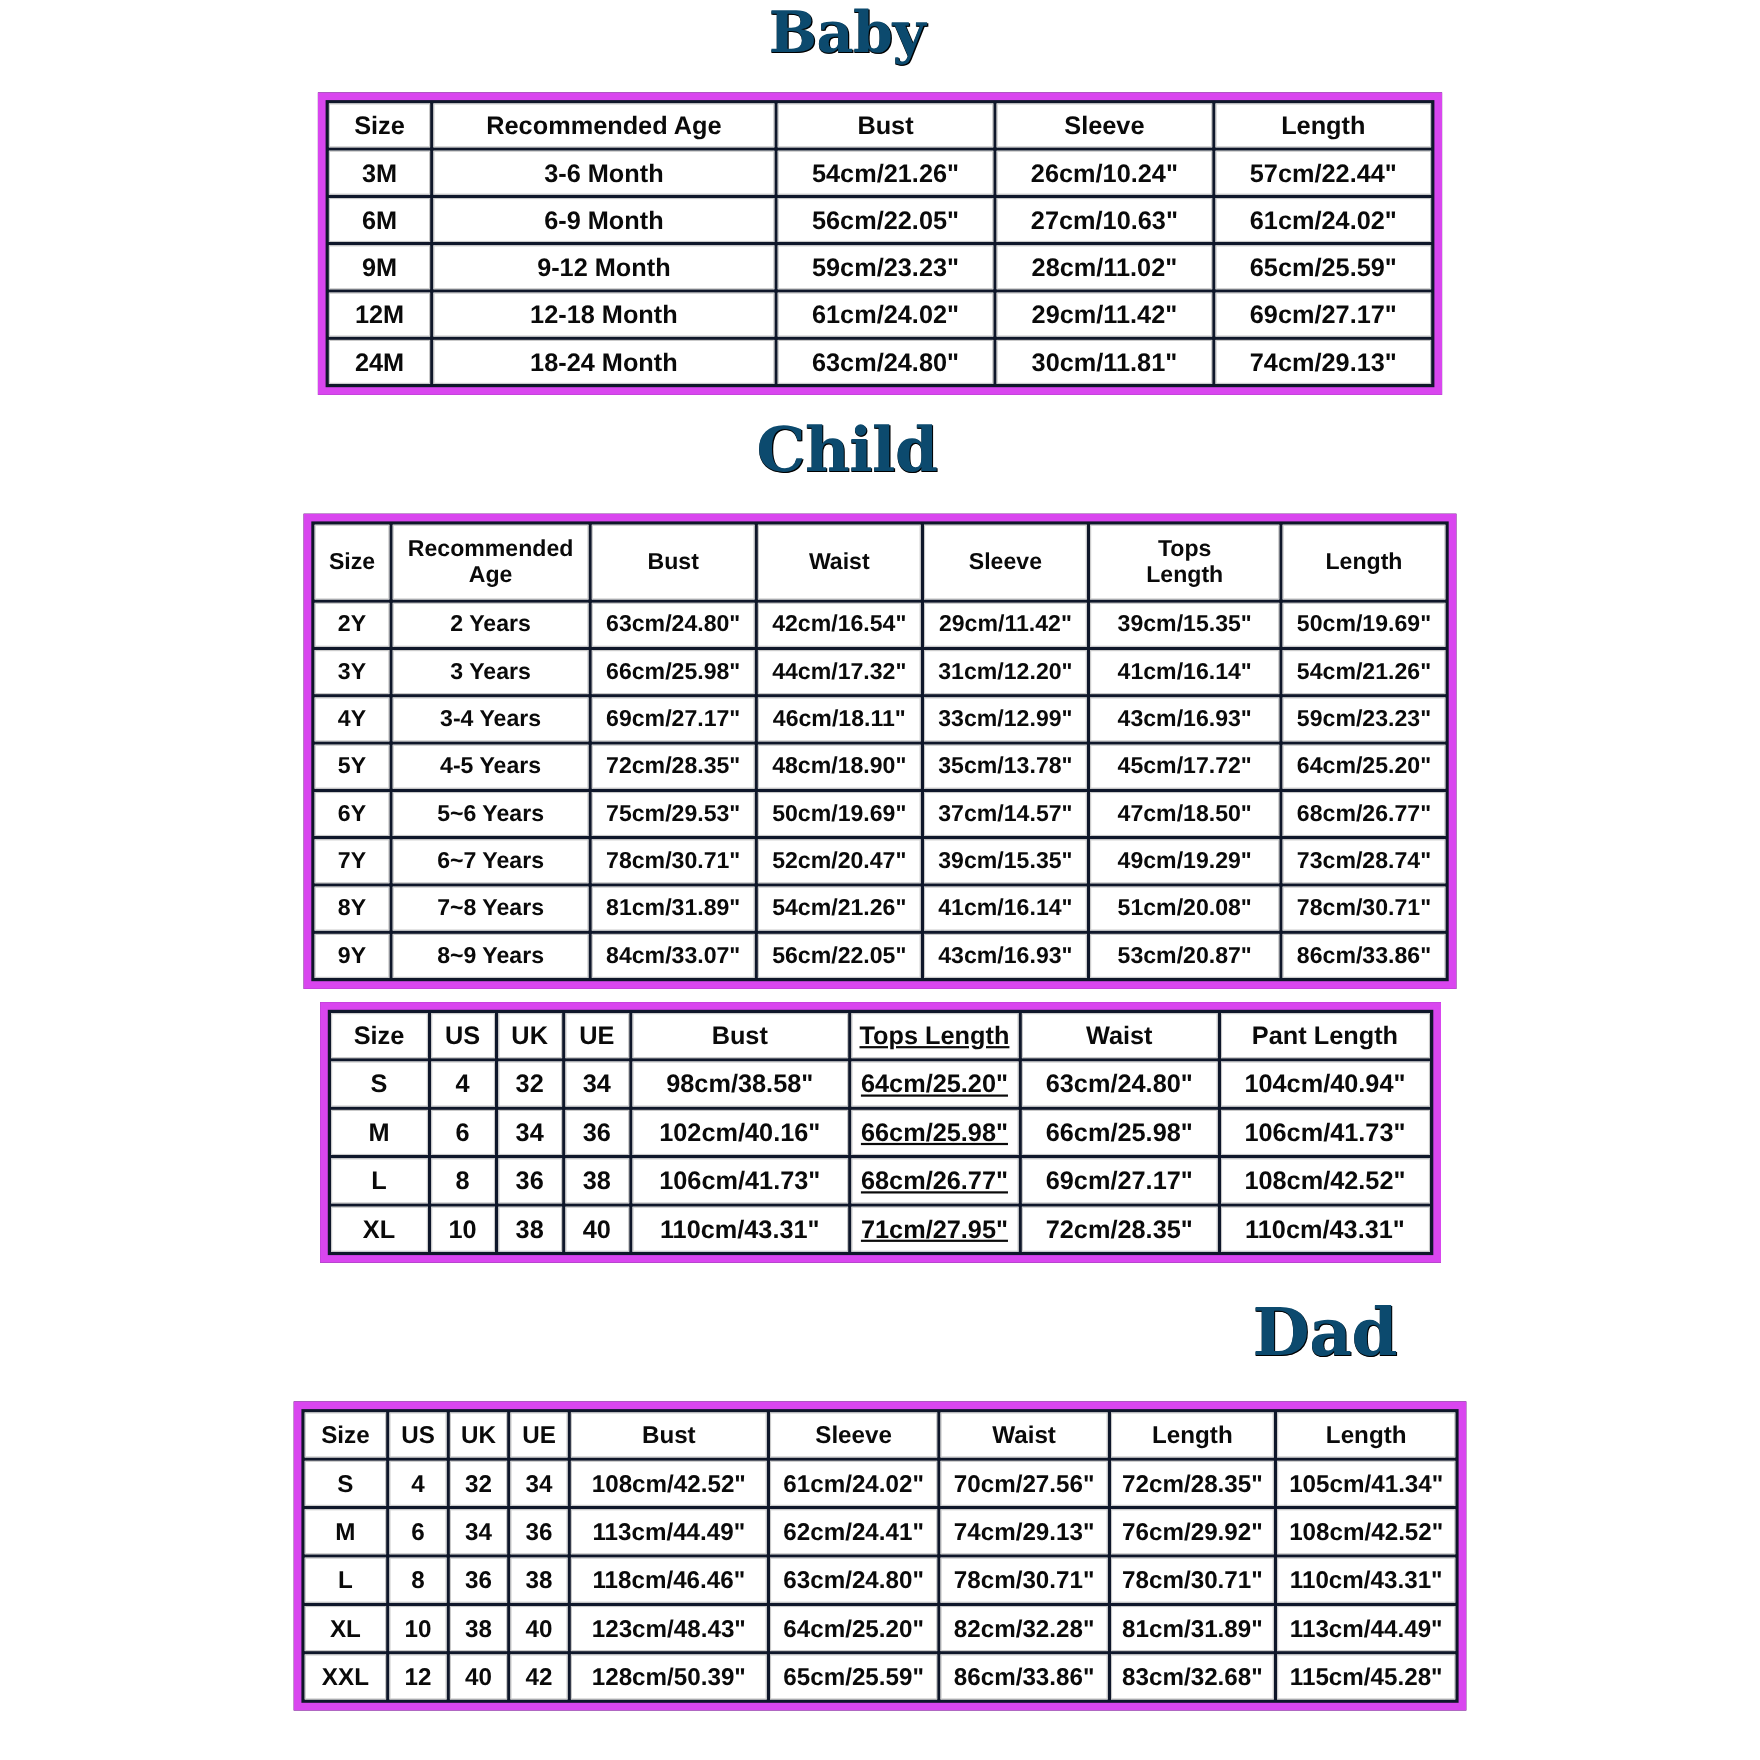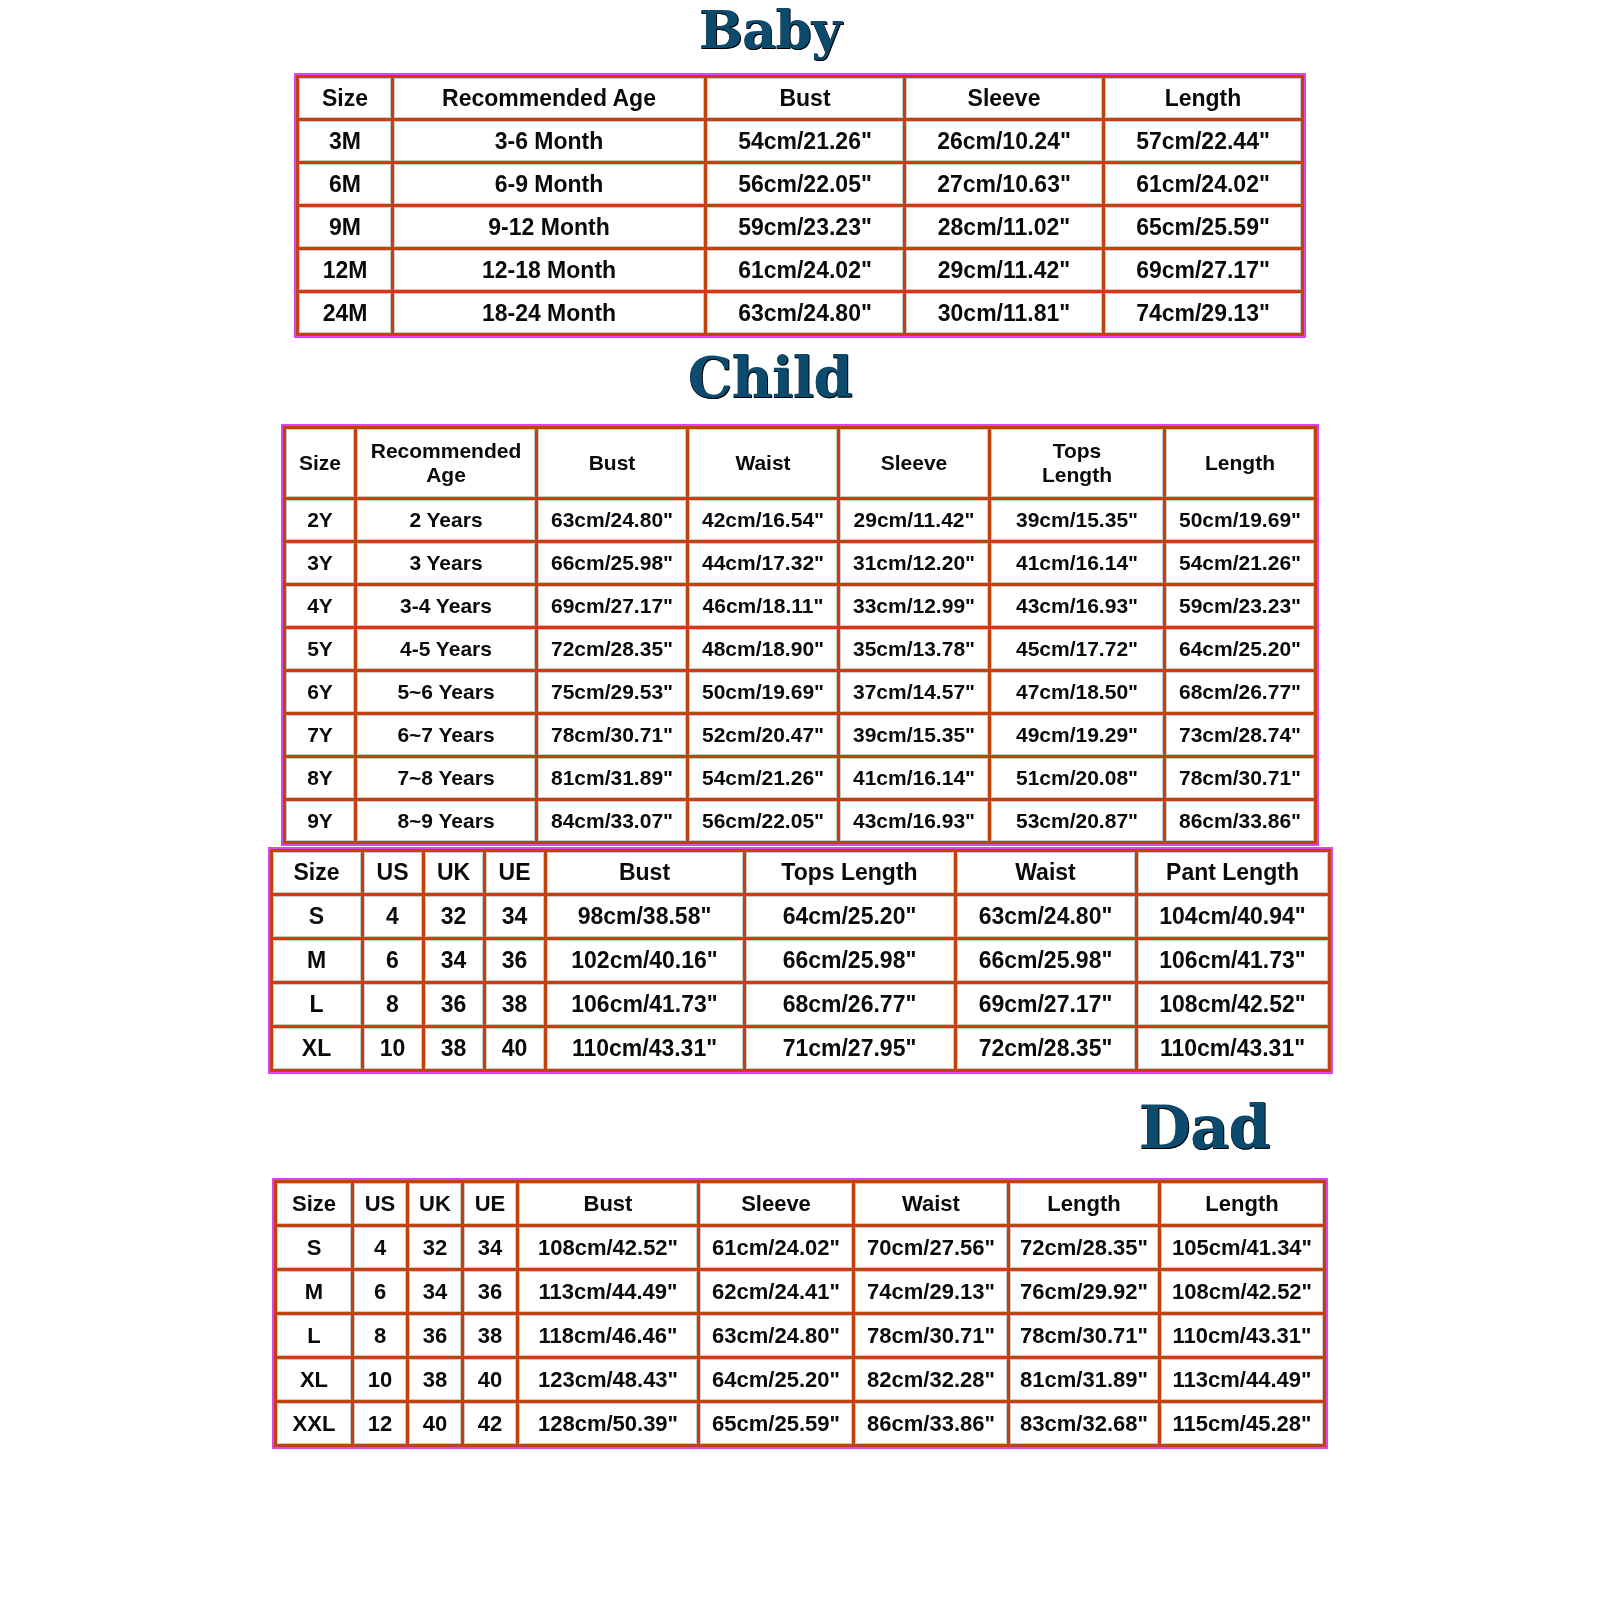--- a/index.html
+++ b/index.html
@@ -38,24 +38,24 @@
   }
   .title-baby  { font-size: 52px; padding-top: 4px; padding-bottom: 16px; }
   .title-child { font-size: 56px; padding-top: 10px; padding-bottom: 18px; }
   .title-mom   { font-size: 50px; padding-top: 20px; padding-bottom: 20px; }
   .title-dad   { font-size: 60px; padding-top: 22px; padding-bottom: 20px; text-align: right; }
 
   
   .size-table {
     border-collapse: separate;
     border-spacing: 3px;
-    margin: 1px auto;
-    background: #c2410c;
+    margin: 12px auto;
+    background: #0f172a;
     table-layout: fixed;
-    border: 2px solid #d946ef;
+    border: 7px solid #d946ef;
   }
   .size-table td,
   .size-table th {
     border: 1px solid #c9c9c9;
     background: #ffffff;
     text-align: center;
     vertical-align: middle;
     font-weight: bold;
     color: #0a0a0a;
     font-family: "Liberation Sans", sans-serif;
@@ -95,21 +95,21 @@
   .tbl-mom { width: 994px; }
   .tbl-mom td, .tbl-mom th {
     height: 41px;
     font-size: 23px;
   }
   .tbl-mom .c0 { width: 88px; }
   .tbl-mom .c1 { width: 58px; }
   .tbl-mom .c2 { width: 58px; }
   .tbl-mom .c3 { width: 58px; }
   .tbl-mom .c4 { width: 196px; }
-  .tbl-mom .c5 { width: 208px; }
+  .tbl-mom .c5 { width: 152px; text-decoration: underline; }
   .tbl-mom .c6 { width: 178px; }
   .tbl-mom .c7 { width: 190px; }
 
   
   .tbl-dad { width: 994px; }
   .tbl-dad td, .tbl-dad th {
     height: 41px;
     font-size: 22px;
   }
   .tbl-dad .c0 { width: 74px; }

